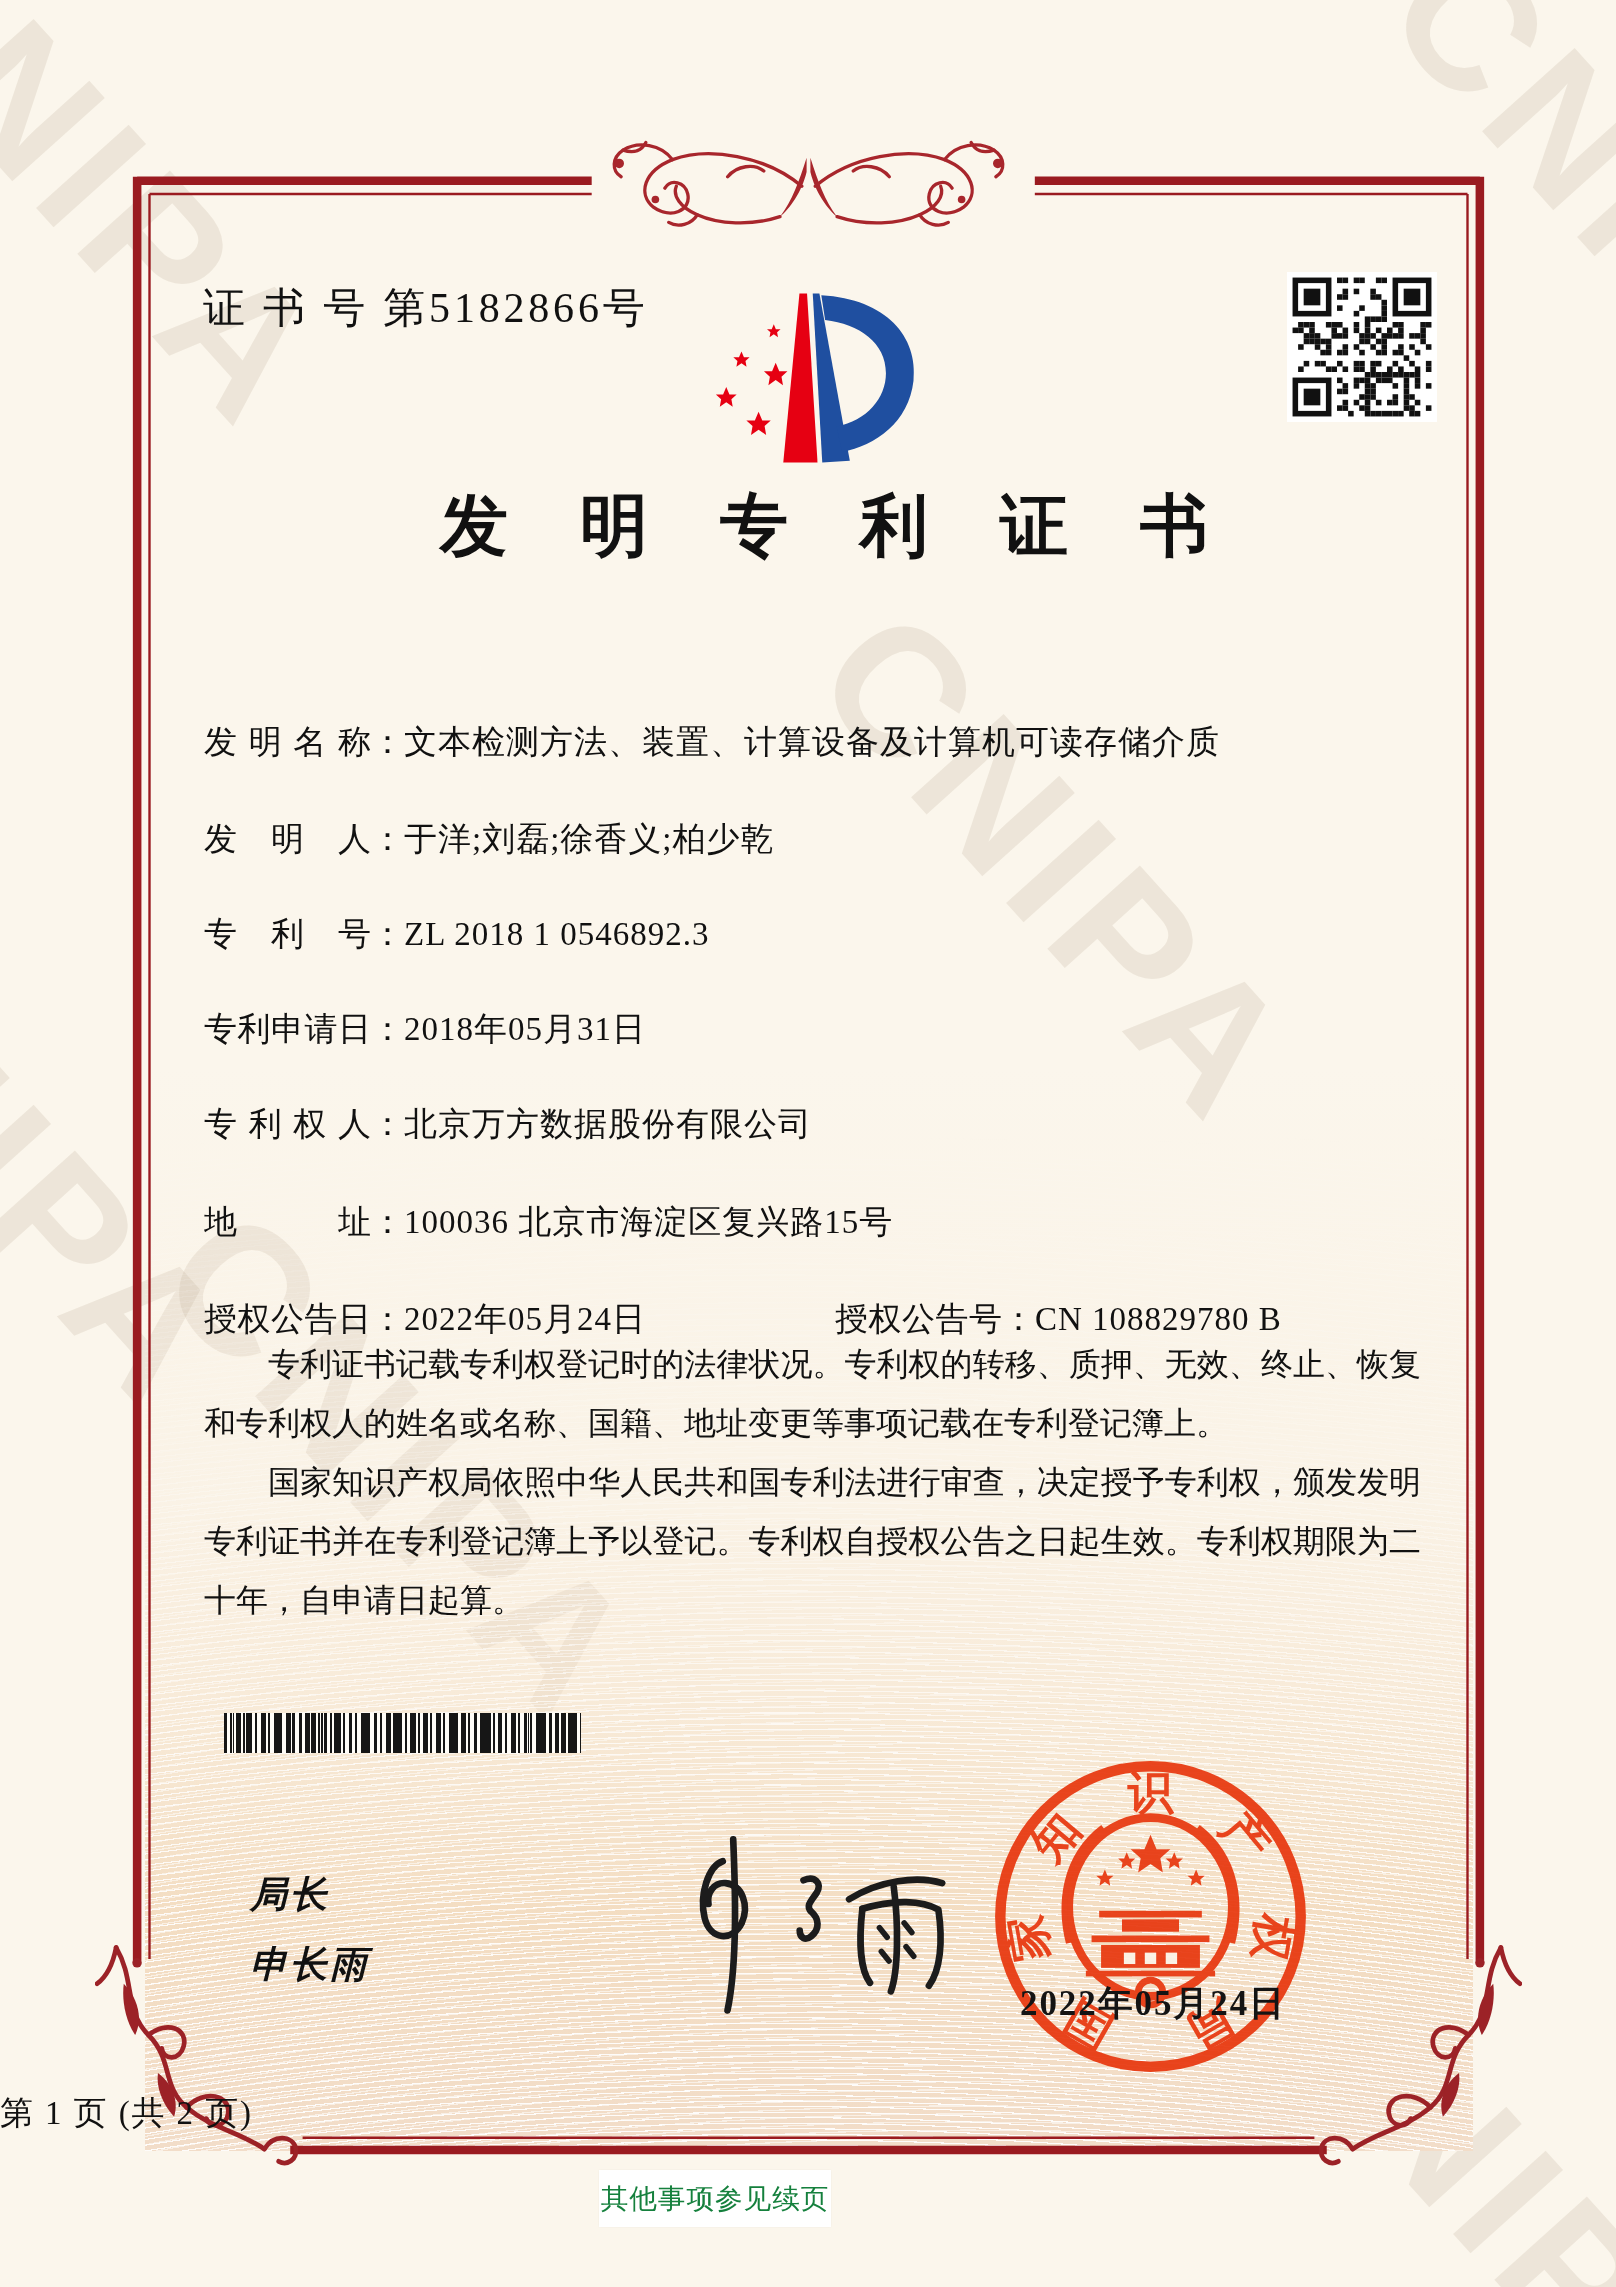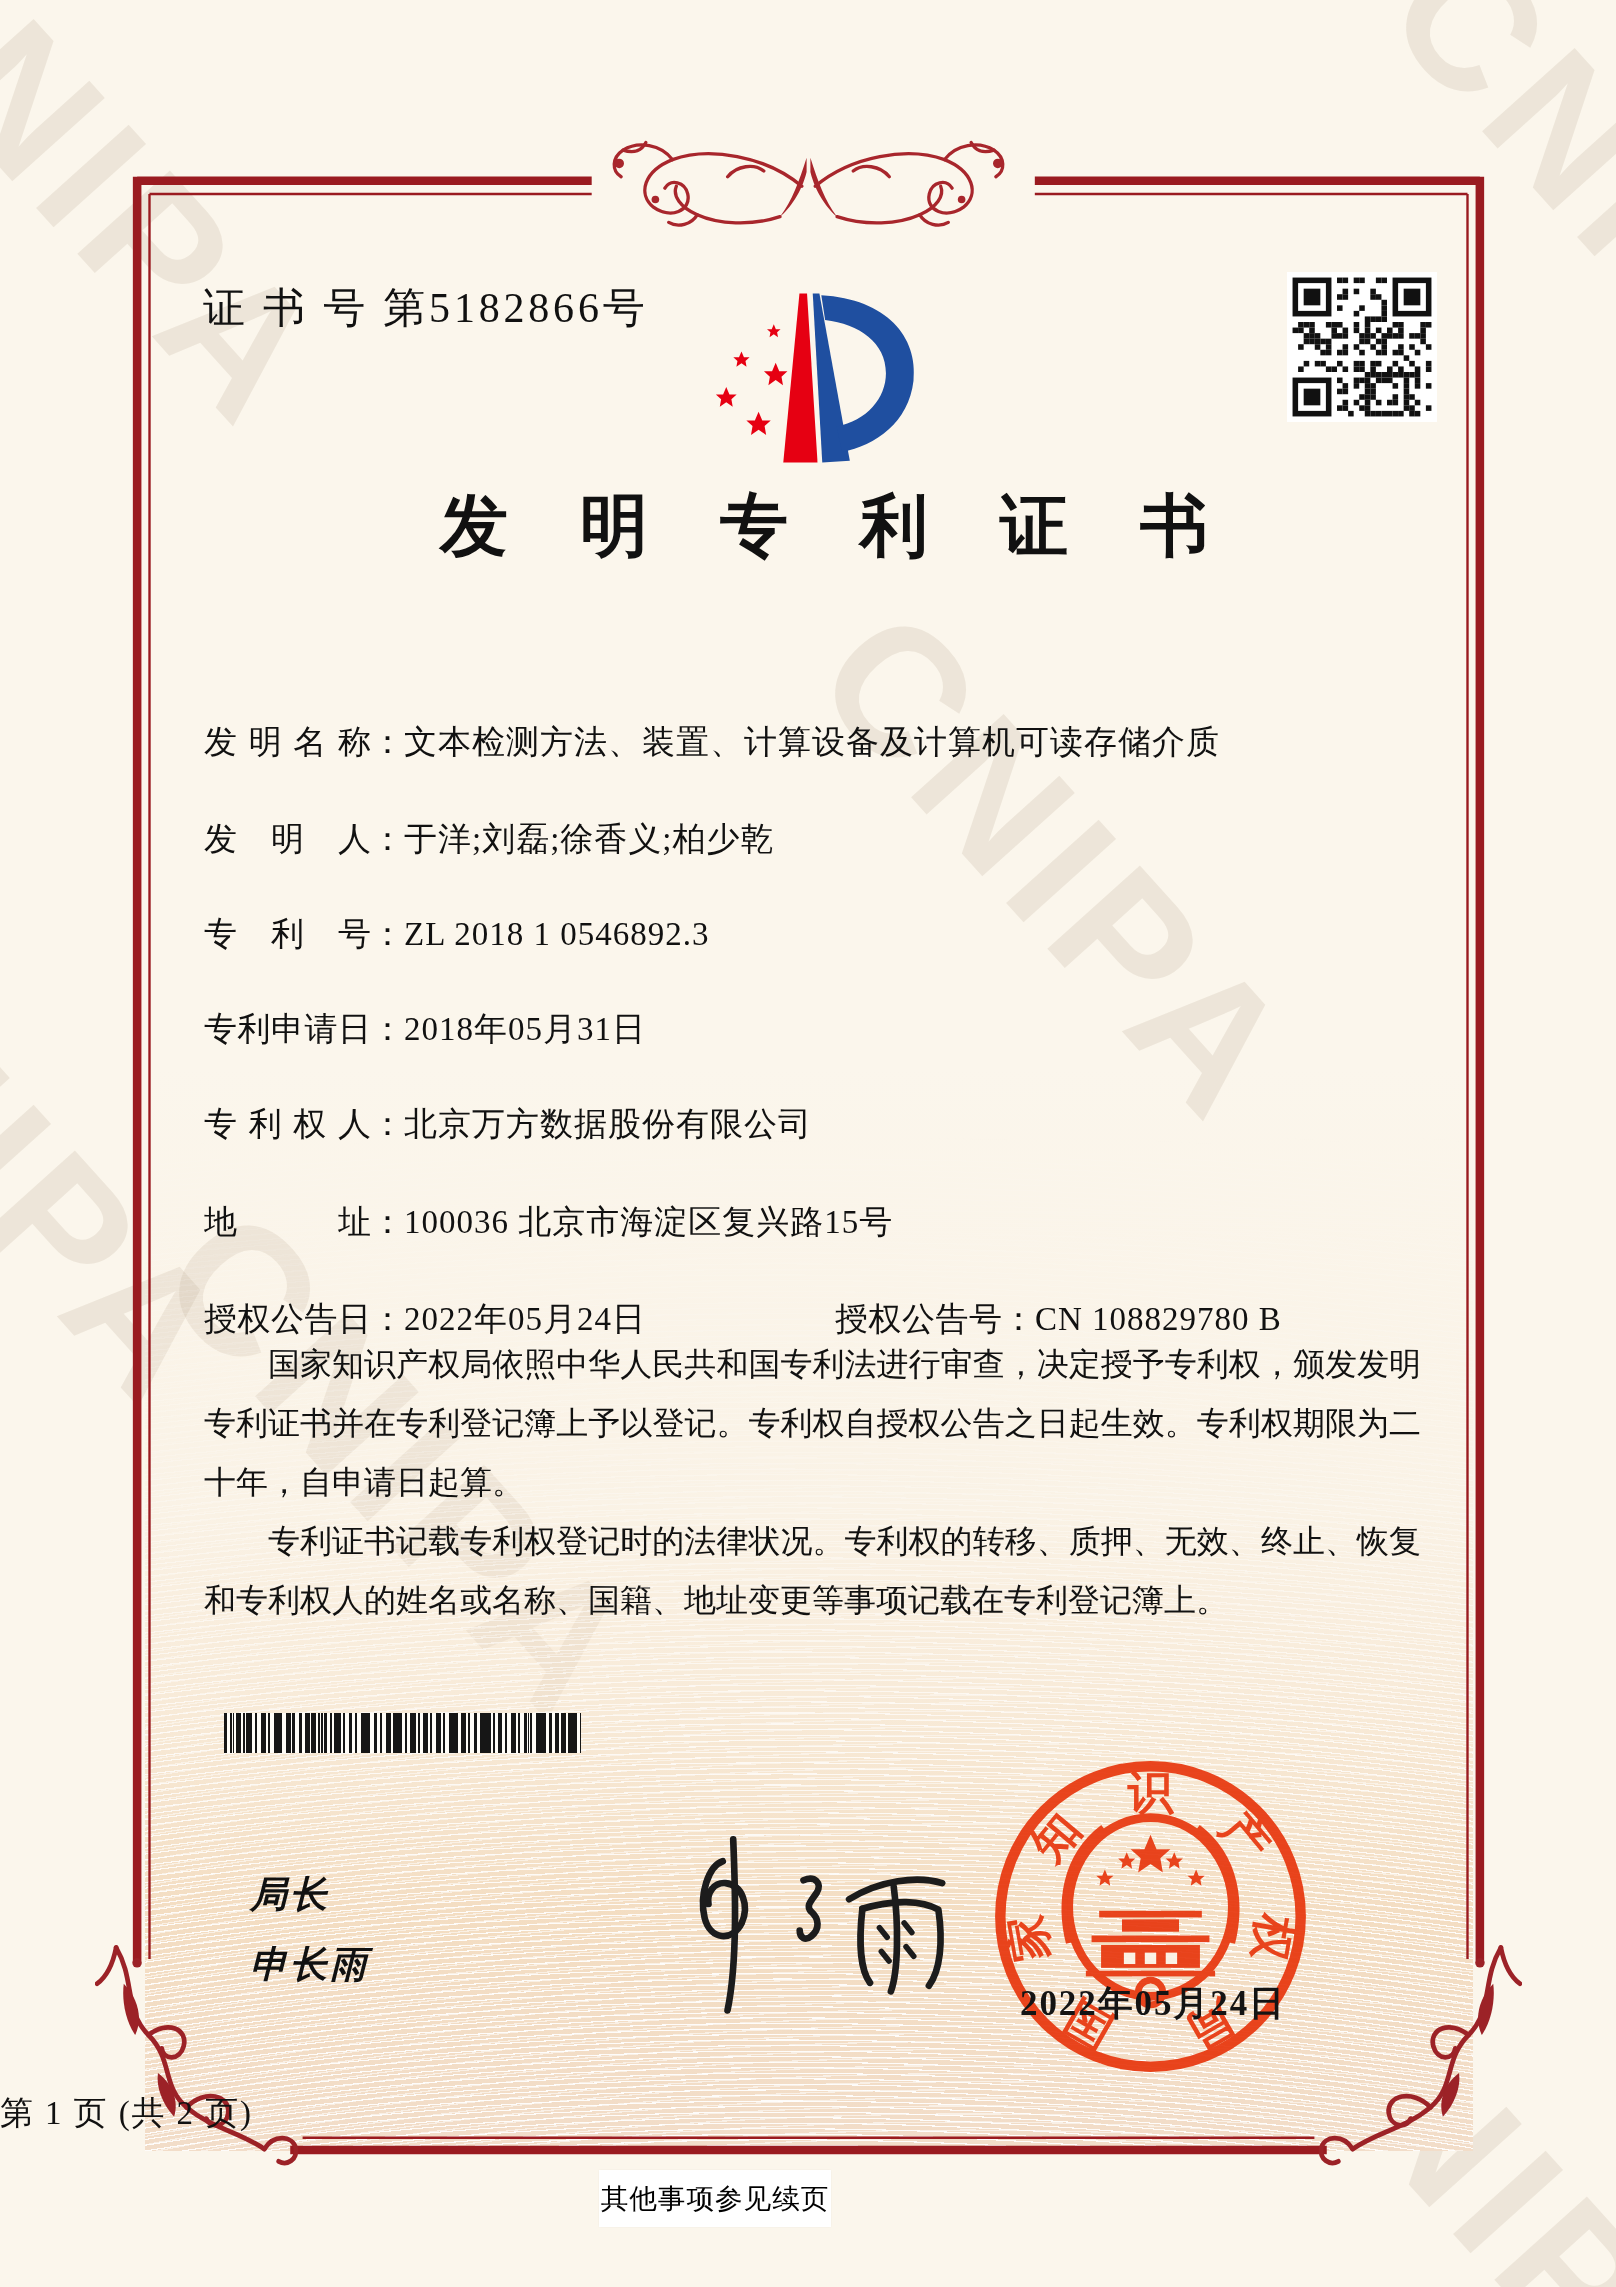--- a/index.html
+++ b/index.html
@@ -73,21 +73,21 @@
   .dir-name{left:250px;top:1940px;}
   
   .seal-date{
     left:989px;top:1980px;width:328px;text-align:center;
     font-size:35px;letter-spacing:1.9px;color:#141414;font-weight:700;
   }
   .page-no{left:0;top:2091px;width:1560px;font-size:33px;letter-spacing:1.9px;}
   .note-box{
     left:599px;top:2170px;width:232px;height:57px;background:#ffffff;
     display:flex;align-items:center;justify-content:center;
-    font-size:27.6px;letter-spacing:1px;color:#000000;
+    font-size:27.6px;letter-spacing:1px;color:#15803d;
     box-shadow:0 0 1.9px rgba(0,0,0,0.05);
   }
   .qr-box{left:1287px;top:272px;width:150px;height:150px;background:#fff;padding:0;}
   .corner-right{transform:scaleX(-1);}
   svg{display:block;}
 </style>
 </head>
 <body>
 
 <div class="wm" style="left:-38px;top:-124px;">CNIPA</div>
@@ -377,22 +377,22 @@
   <span class="flabel">地址</span><span class="colon">：</span><span class="fvalue">100036 北京市海淀区复兴路15号</span>
 </div>
 <div class="row" style="top:1258px;">
   <span class="flabel">授权公告日</span><span class="colon">：</span><span class="fvalue">2022年05月24日</span>
   <span class="grant2">
     <span class="flabel">授权公告号</span><span class="colon">：</span><span class="fvalue">CN 108829780 B</span>
   </span>
 </div>
 
 <div class="legal">
+  <p>专利证书记载专利权登记时的法律状况。专利权的转移、质押、无效、终止、恢复和专利权人的姓名或名称、国籍、地址变更等事项记载在专利登记簿上。</p>
   <p>国家知识产权局依照中华人民共和国专利法进行审查，决定授予专利权，颁发发明专利证书并在专利登记簿上予以登记。专利权自授权公告之日起生效。专利权期限为二十年，自申请日起算。</p>
-  <p>专利证书记载专利权登记时的法律状况。专利权的转移、质押、无效、终止、恢复和专利权人的姓名或名称、国籍、地址变更等事项记载在专利登记簿上。</p>
 </div>
 
 <div class="abs barcode"></div>
 
 <div class="abs director dir-title">局长</div>
 <div class="abs director dir-name">申长雨</div>
 
 <svg class="abs" style="left:566px;top:1828px;" width="380" height="190" viewBox="0 0 400 200">
   <g stroke="#1c1c1c" fill="none" stroke-width="7" stroke-linecap="round" stroke-linejoin="round">
     <path d="M165,35 C150,40 140,70 146,95 C152,118 175,120 185,100 C193,82 186,60 168,58 C156,57 148,68 150,80"></path>

